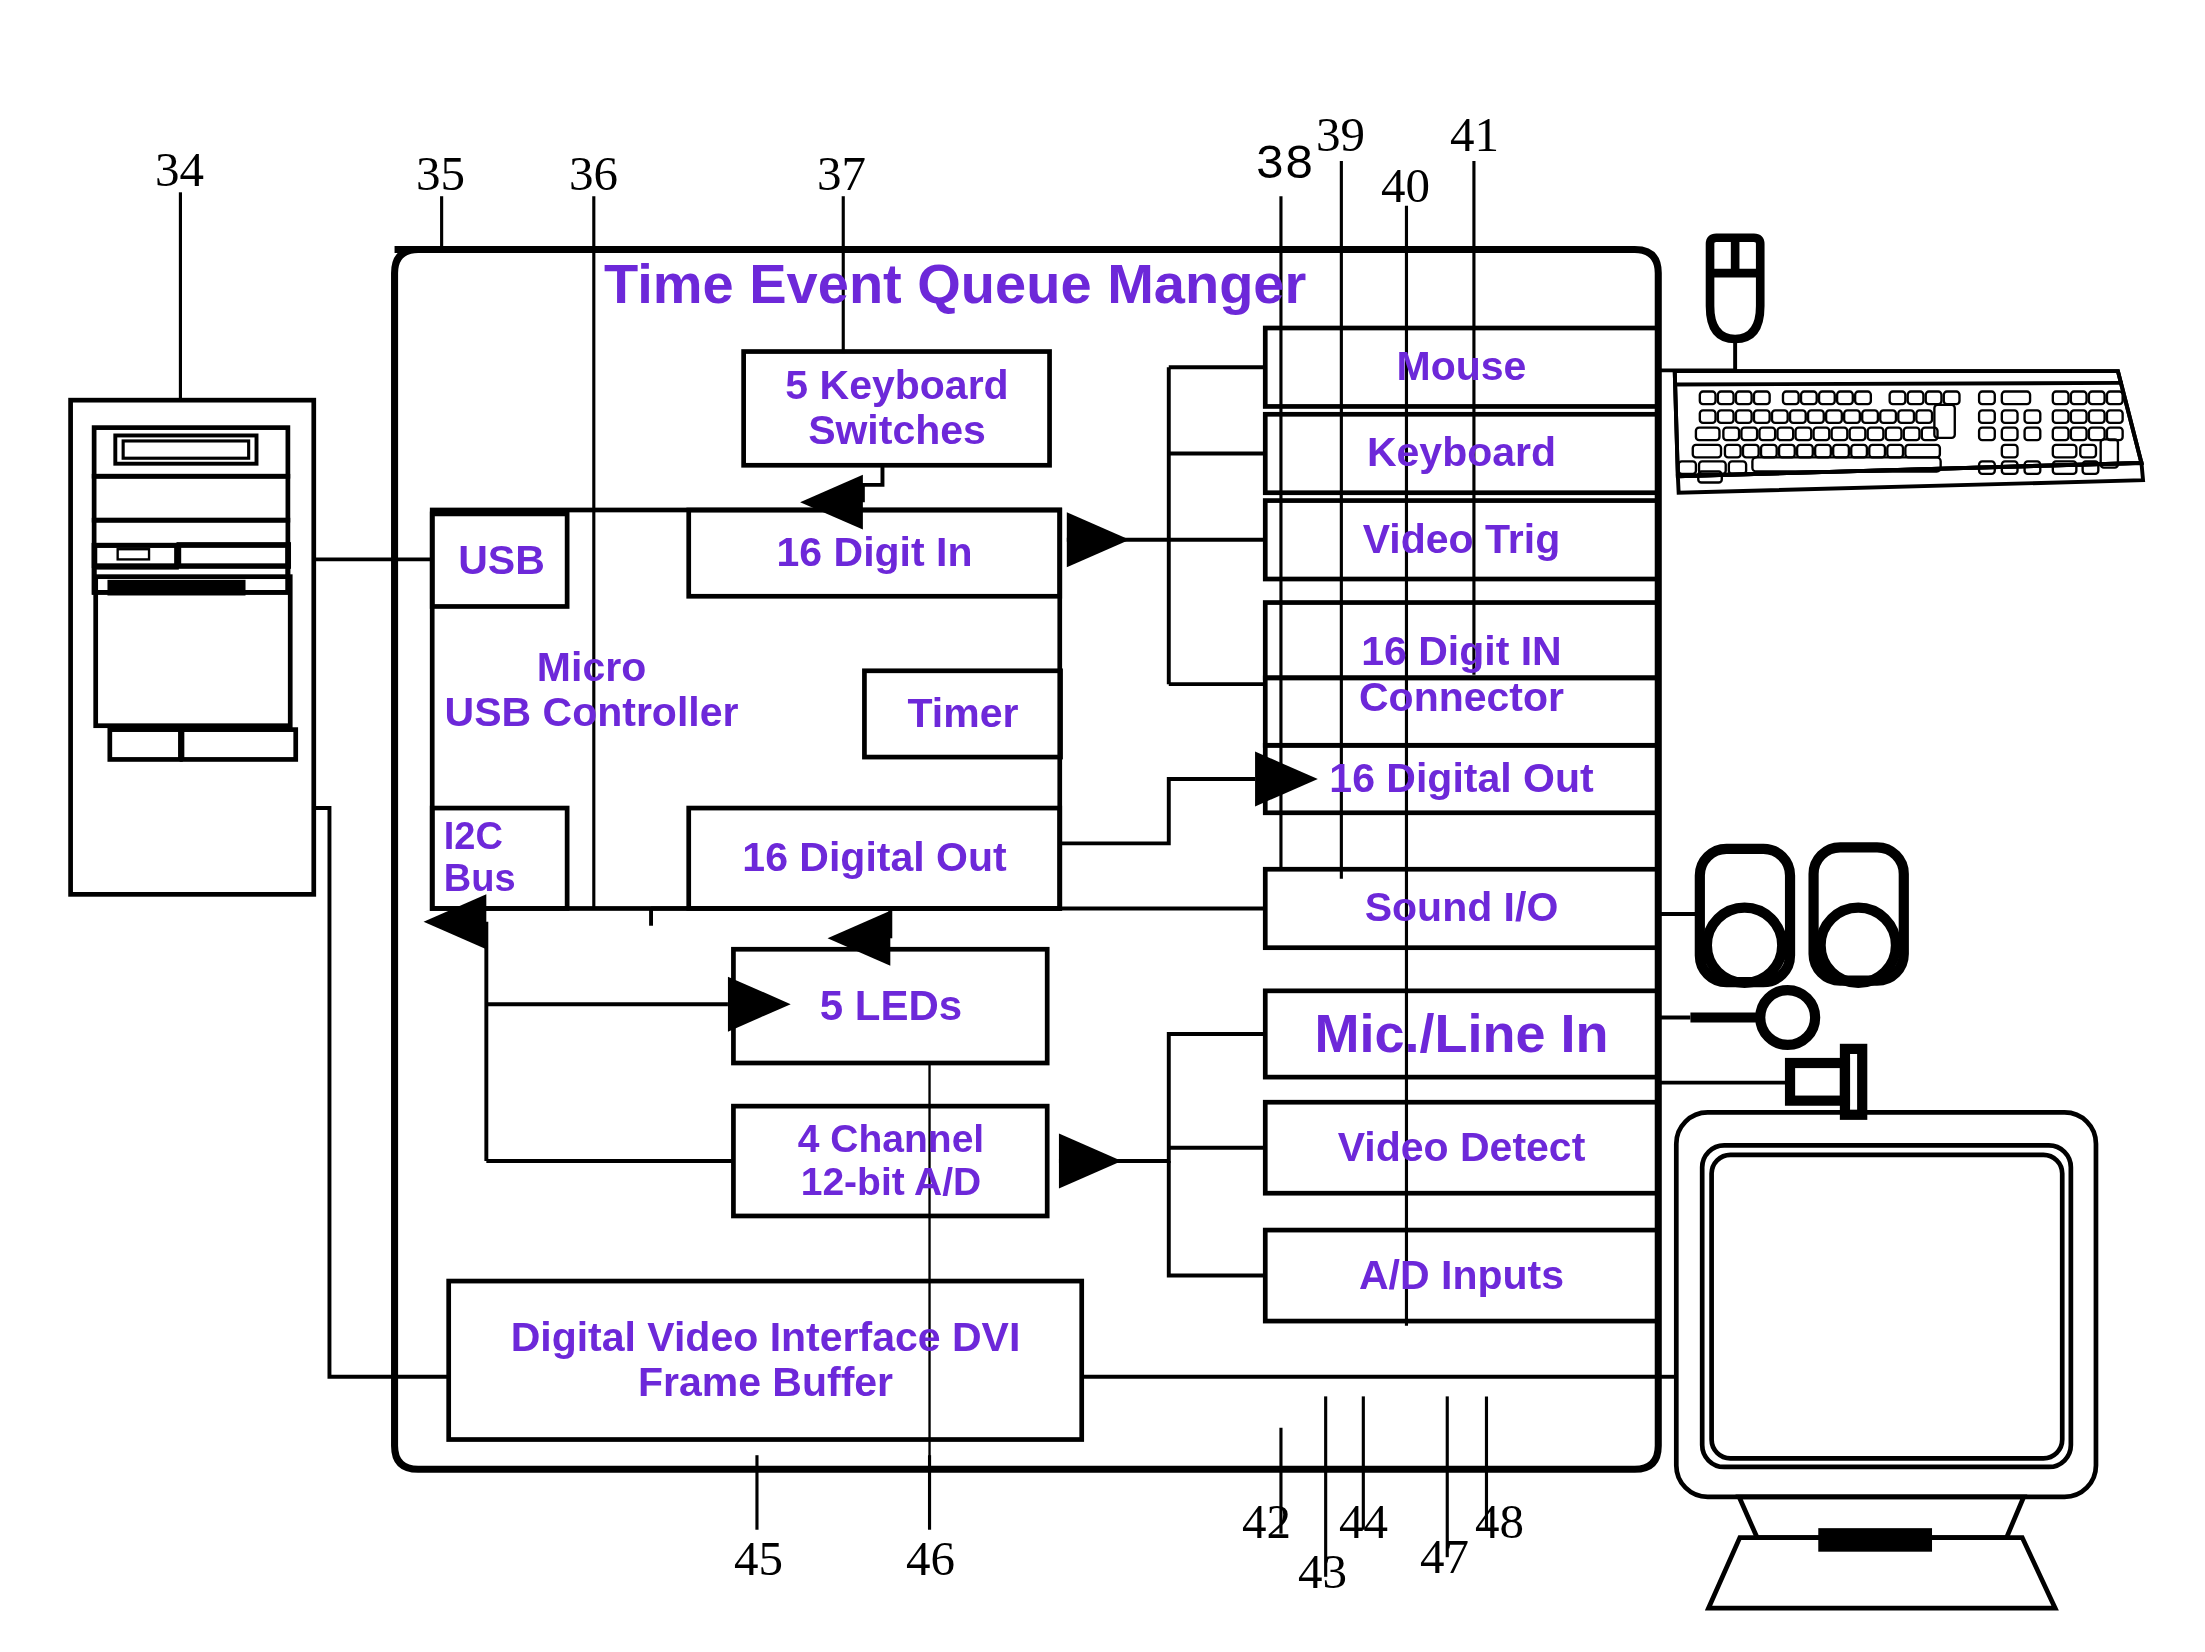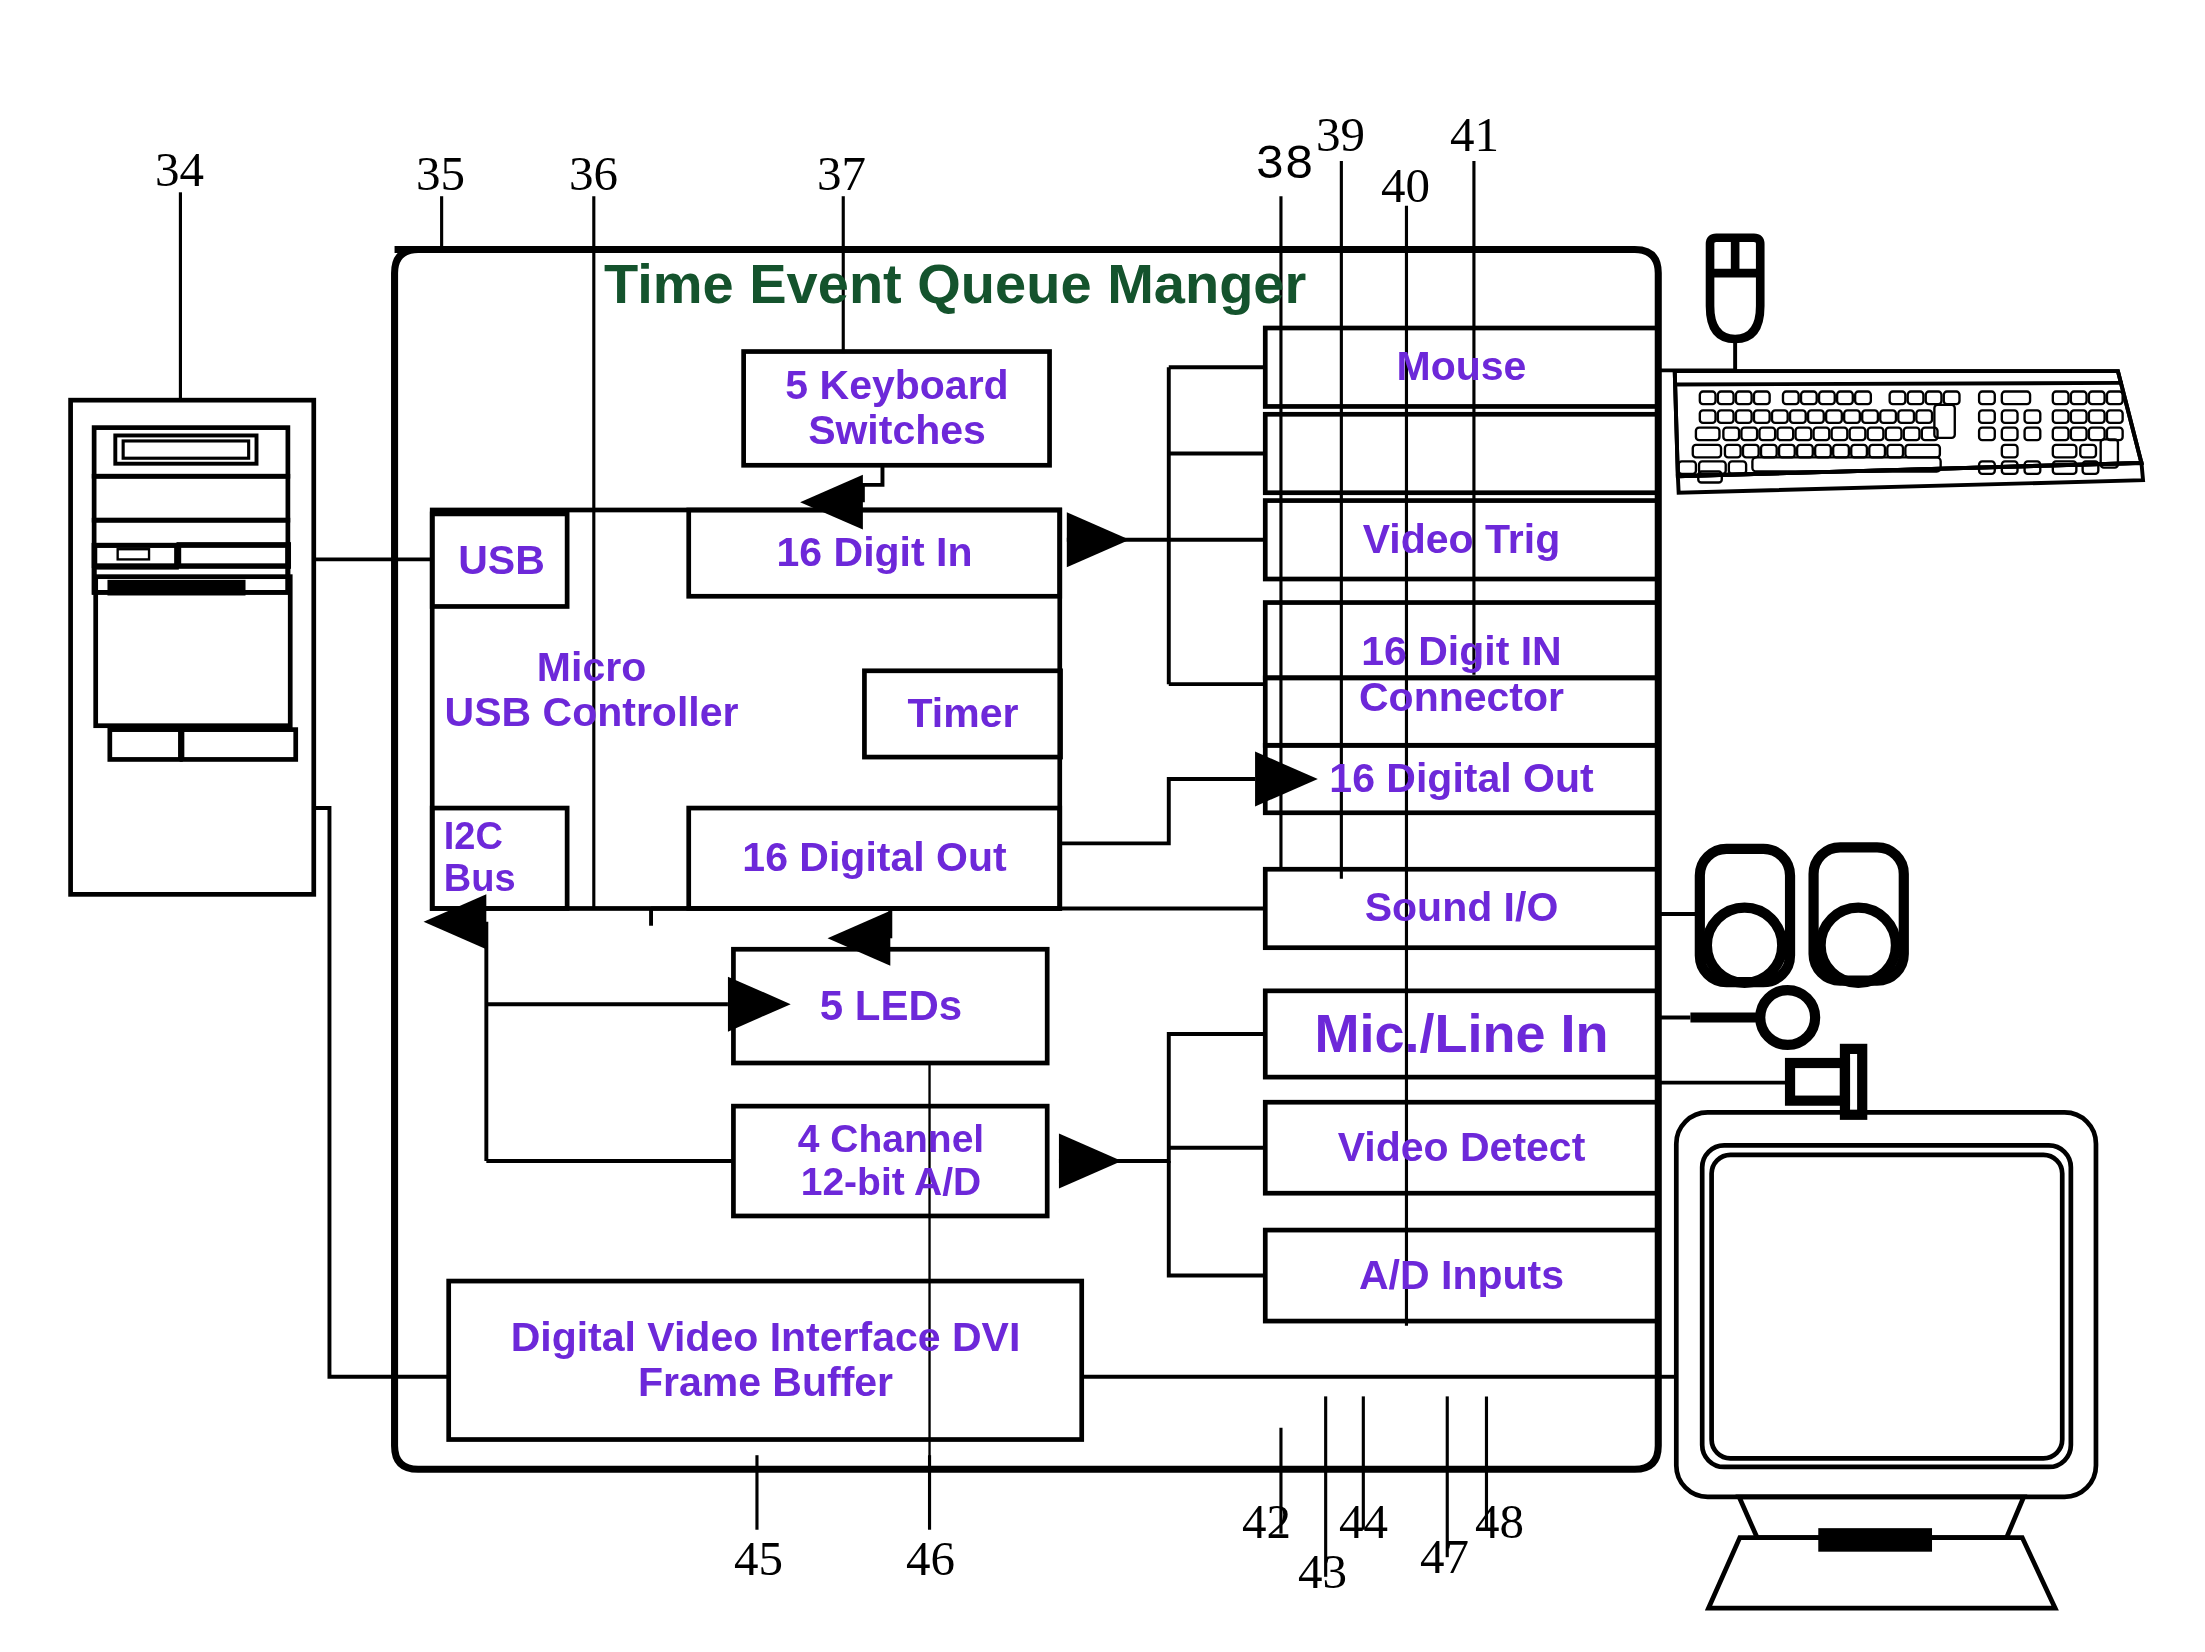--- a/index.html
+++ b/index.html
@@ -43,21 +43,21 @@
     color: #6d28d9;
     line-height: 1.1;
     white-space: pre-line;
     pointer-events: none;
   }
   .title {
     position: absolute;
     font-family: "Liberation Sans", sans-serif;
     font-weight: bold;
     font-size: 56px;
-    color: #14532d;
+    color: #6d28d9;
     white-space: nowrap;
   }
 </style>
 </head>
 <body>
 
 <div id="root">
 
   <svg class="layer" viewBox="0 0 2811 2107">
     <defs>
@@ -361,20 +361,21 @@
   <div class="blocklabel" style="left:734px; top:949px; width:314px; height:114px; font-size:42px;">5  LEDs</div>
 
   <div class="blocklabel" style="left:734px; top:1106px; width:314px; height:110px; font-size:39px;">4 Channel
 12-bit A/D</div>
 
   <div class="blocklabel" style="left:1265px; top:328px; width:393px; height:78px; font-size:41px;">Mouse</div>
 
   <div class="blocklabel" style="left:449px; top:1281px; width:633px; height:158px; font-size:41px;">Digital Video Interface DVI
 Frame Buffer</div>
 
+  <div class="blocklabel" style="left:1265px; top:414px; width:393px; height:78px; font-size:41px;">Keyboard</div>
 
   <div class="blocklabel" style="left:1265px; top:501px; width:393px; height:78px; font-size:41px;">Video  Trig</div>
 
   <div class="blocklabel" style="left:1265px; top:603px; width:393px; height:143px; font-size:41px;">16 Digit IN
 Connector</div>
 
   <div class="blocklabel" style="left:1265px; top:745px; width:393px; height:67px; font-size:41px;">16 Digital Out</div>
 
   <div class="blocklabel" style="left:1265px; top:869px; width:393px; height:78px; font-size:41px;">Sound I/O</div>
 

